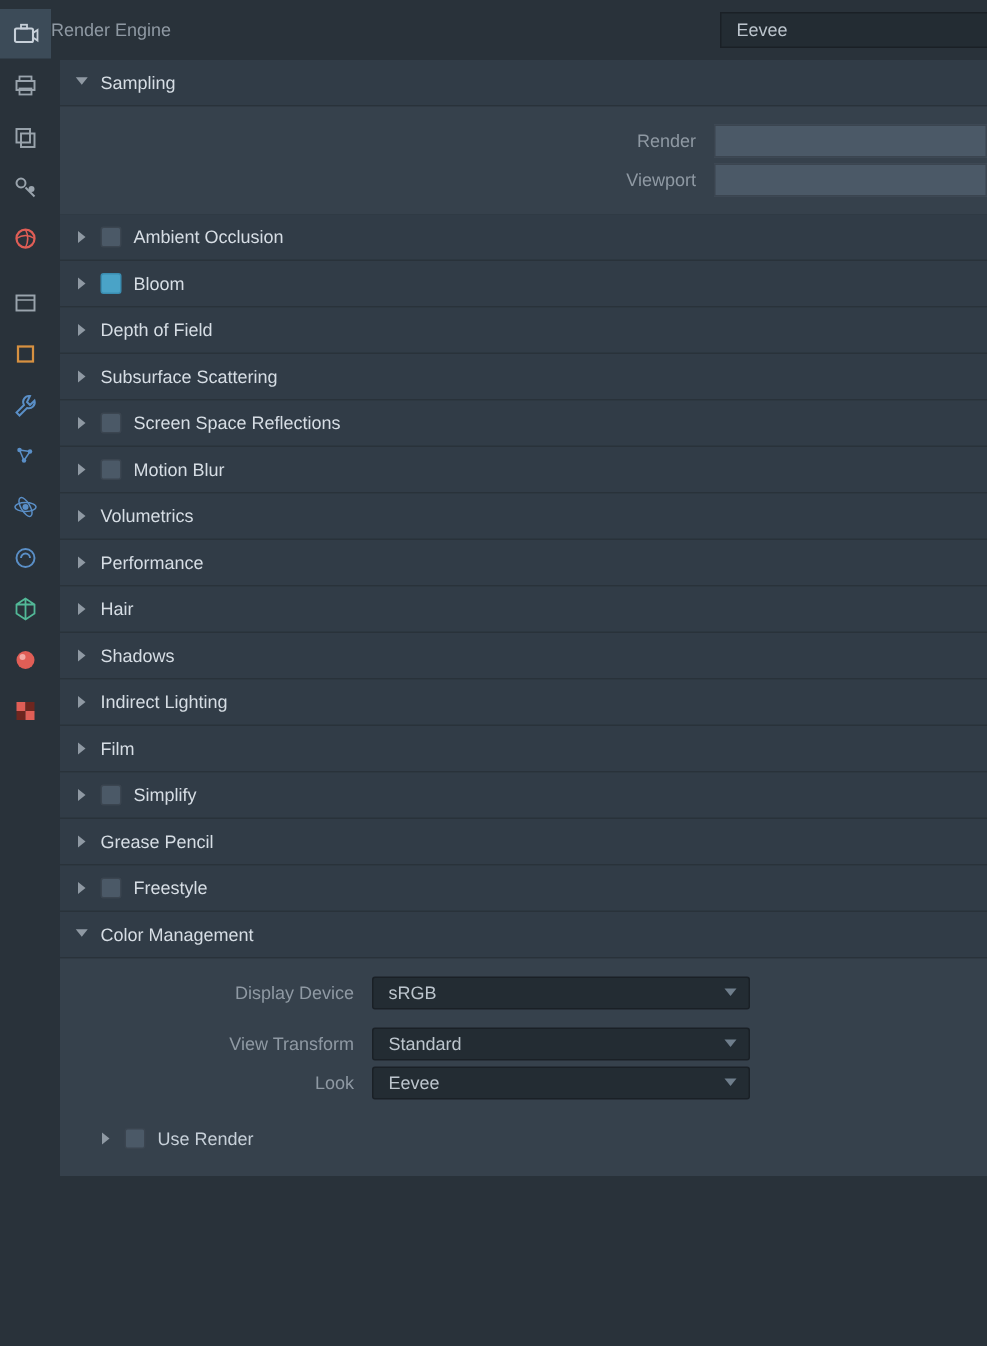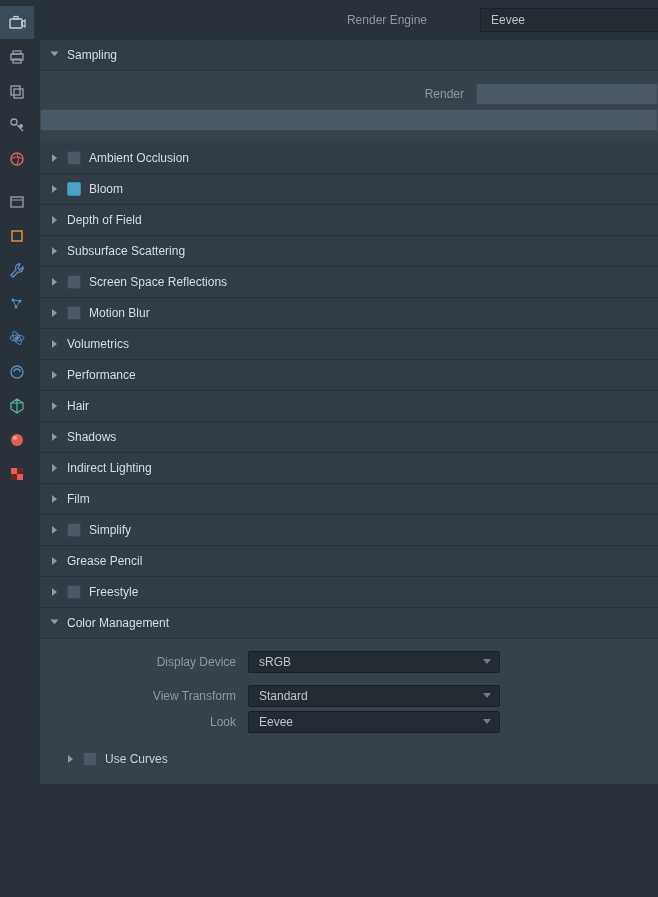--- a/index.html
+++ b/index.html
@@ -38,21 +38,21 @@
   .vsidebar svg { display: block; }
   .main {
     flex: 1;
     display: flex;
     flex-direction: column;
   }
   .topbar {
     height: 40px;
     display: flex;
     align-items: center;
-    justify-content: flex-end;
+    justify-content: space-between;
     padding-right: 0;
     gap: 41px;
   }
   .topbar .lbl {
     color: #8f99a3;
     margin-right: 12px;
   }
   .topbar .dropdown {
     background: #232c33;
     border: 1px solid #1a2026;
@@ -278,20 +278,21 @@
     <div class="section-header open">
       <span class="tri"></span>
       <span class="title">Sampling</span>
     </div>
     <div class="section-content">
       <div class="row">
         <div class="label w1">Render</div>
         <div class="field"></div>
       </div>
       <div class="row">
+        <div class="label w1">Viewport</div>
         <div class="field"></div>
       </div>
     </div>
 
     <div id="sections-mount">
         <div class="section-header">
           <span class="tri"></span>
           <span class="checkbox ck"></span>
           <span class="title">Ambient Occlusion</span>
         </div>
@@ -380,18 +381,18 @@
       <div class="row">
         <div class="label w2">Look</div>
         <div class="select">
           <span>Eevee</span>
           <span class="chev"></span>
         </div>
       </div>
       <div class="sub-header" style="margin-top:8px">
         <span class="tri"></span>
         <span class="checkbox ck" style="margin-right:8px"></span>
-        <span>Use Curves</span>
+        <span>Use Render</span>
       </div>
     </div>
 
   </div>
 </div>
 
 </body></html>

